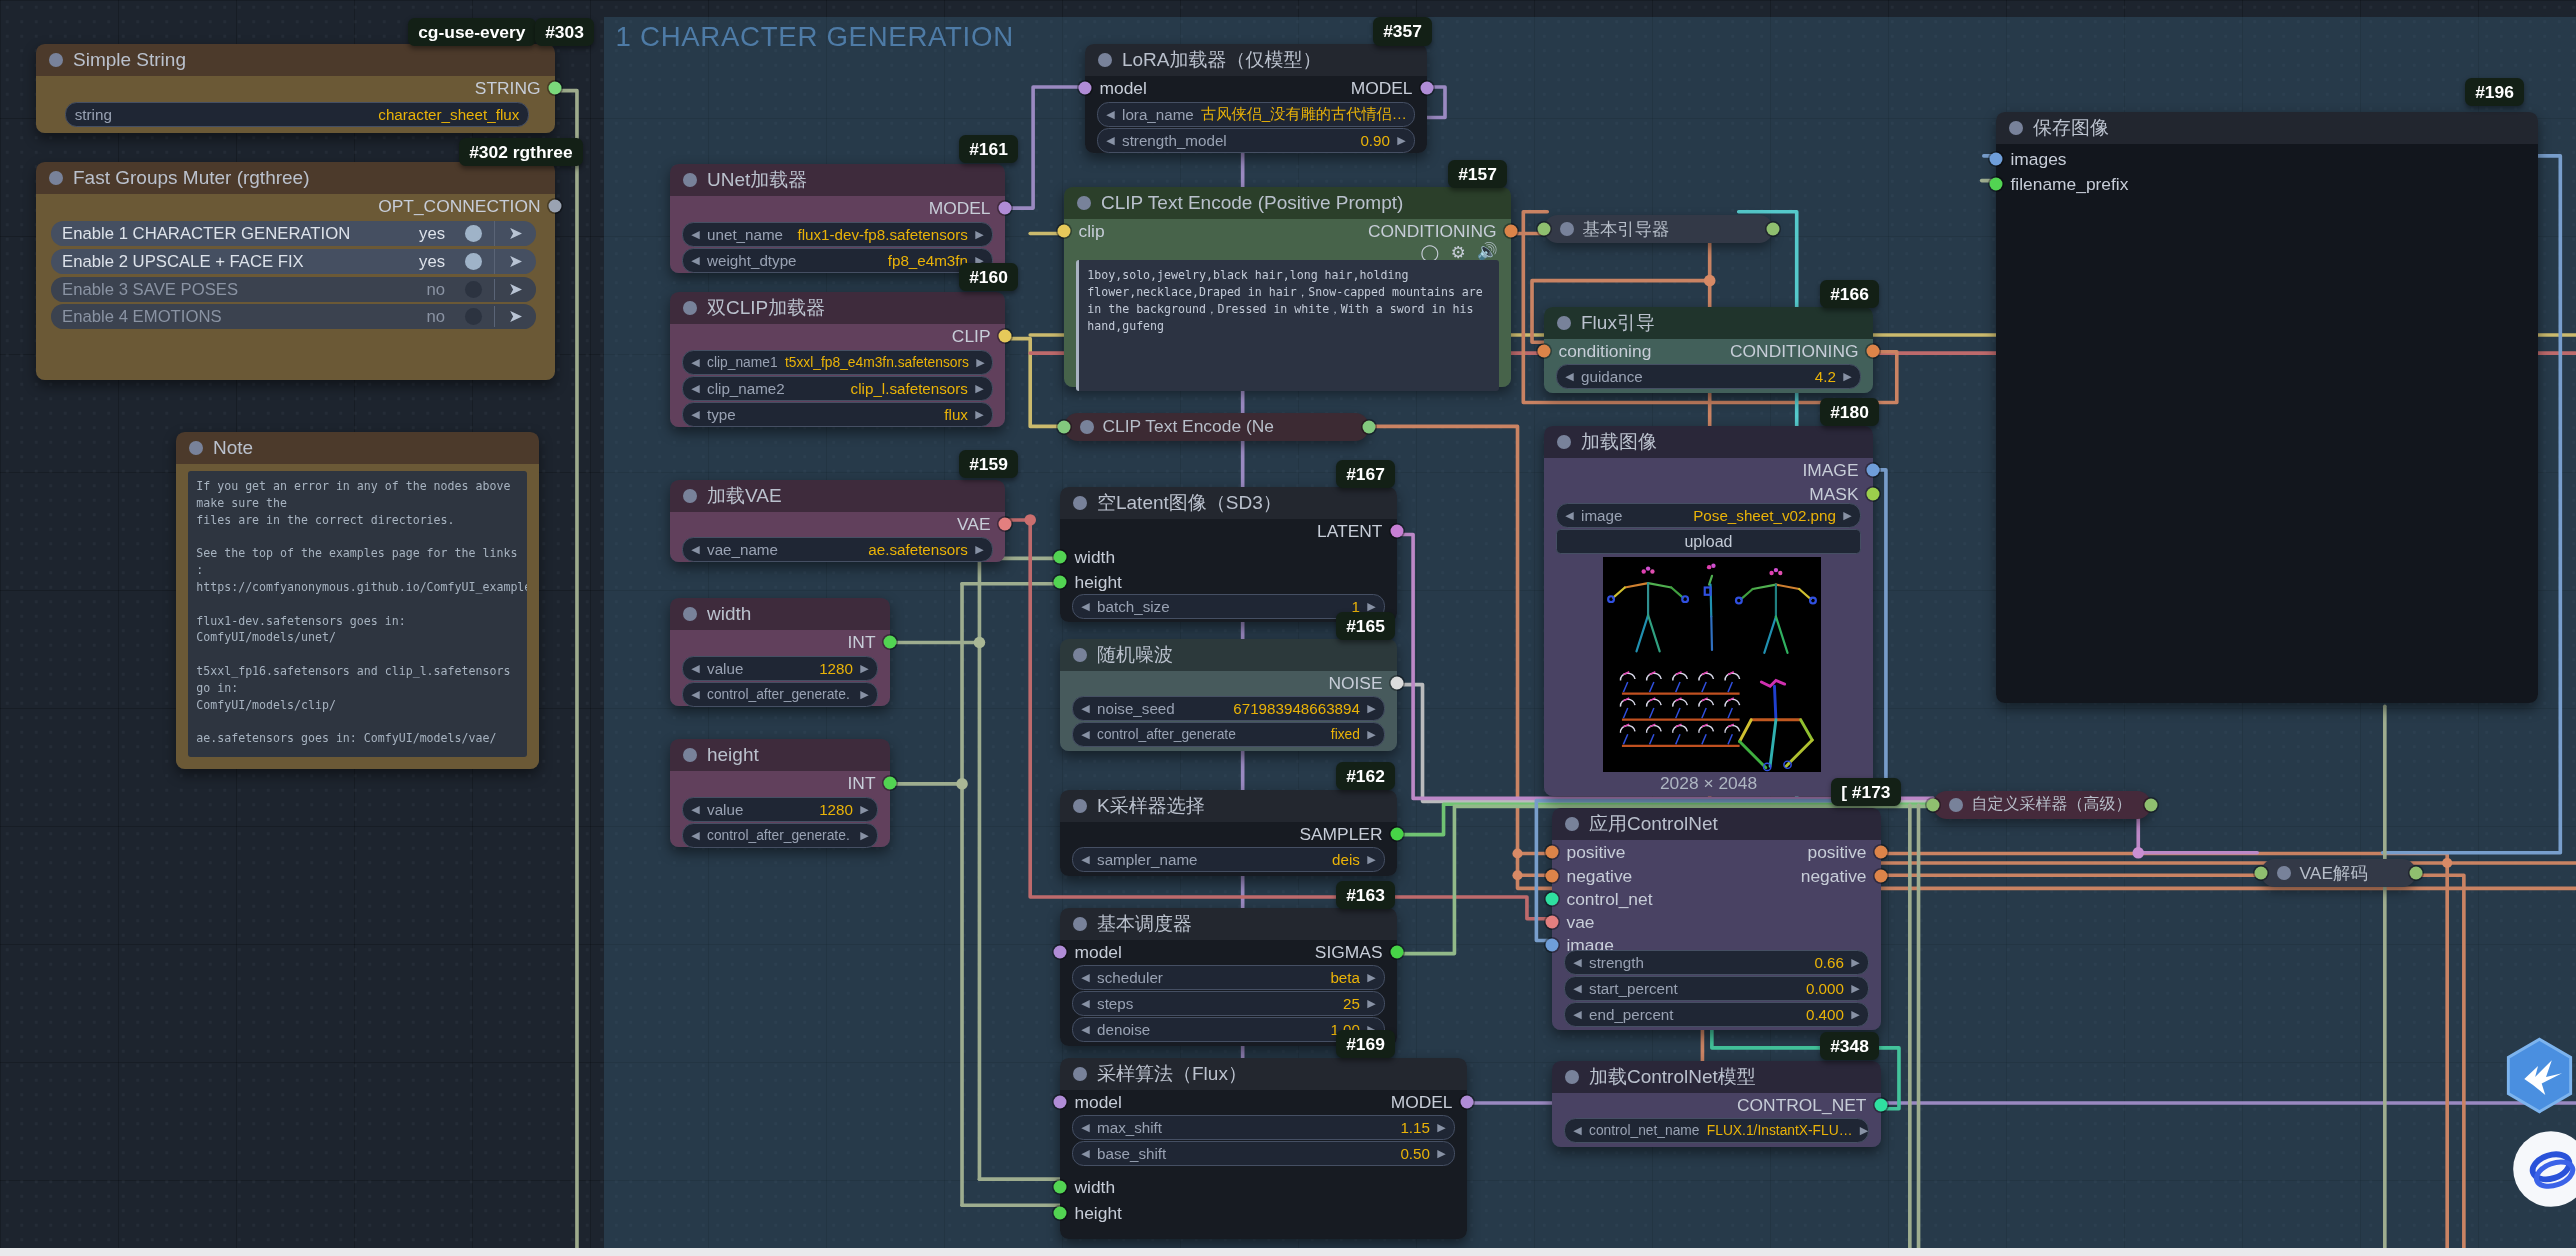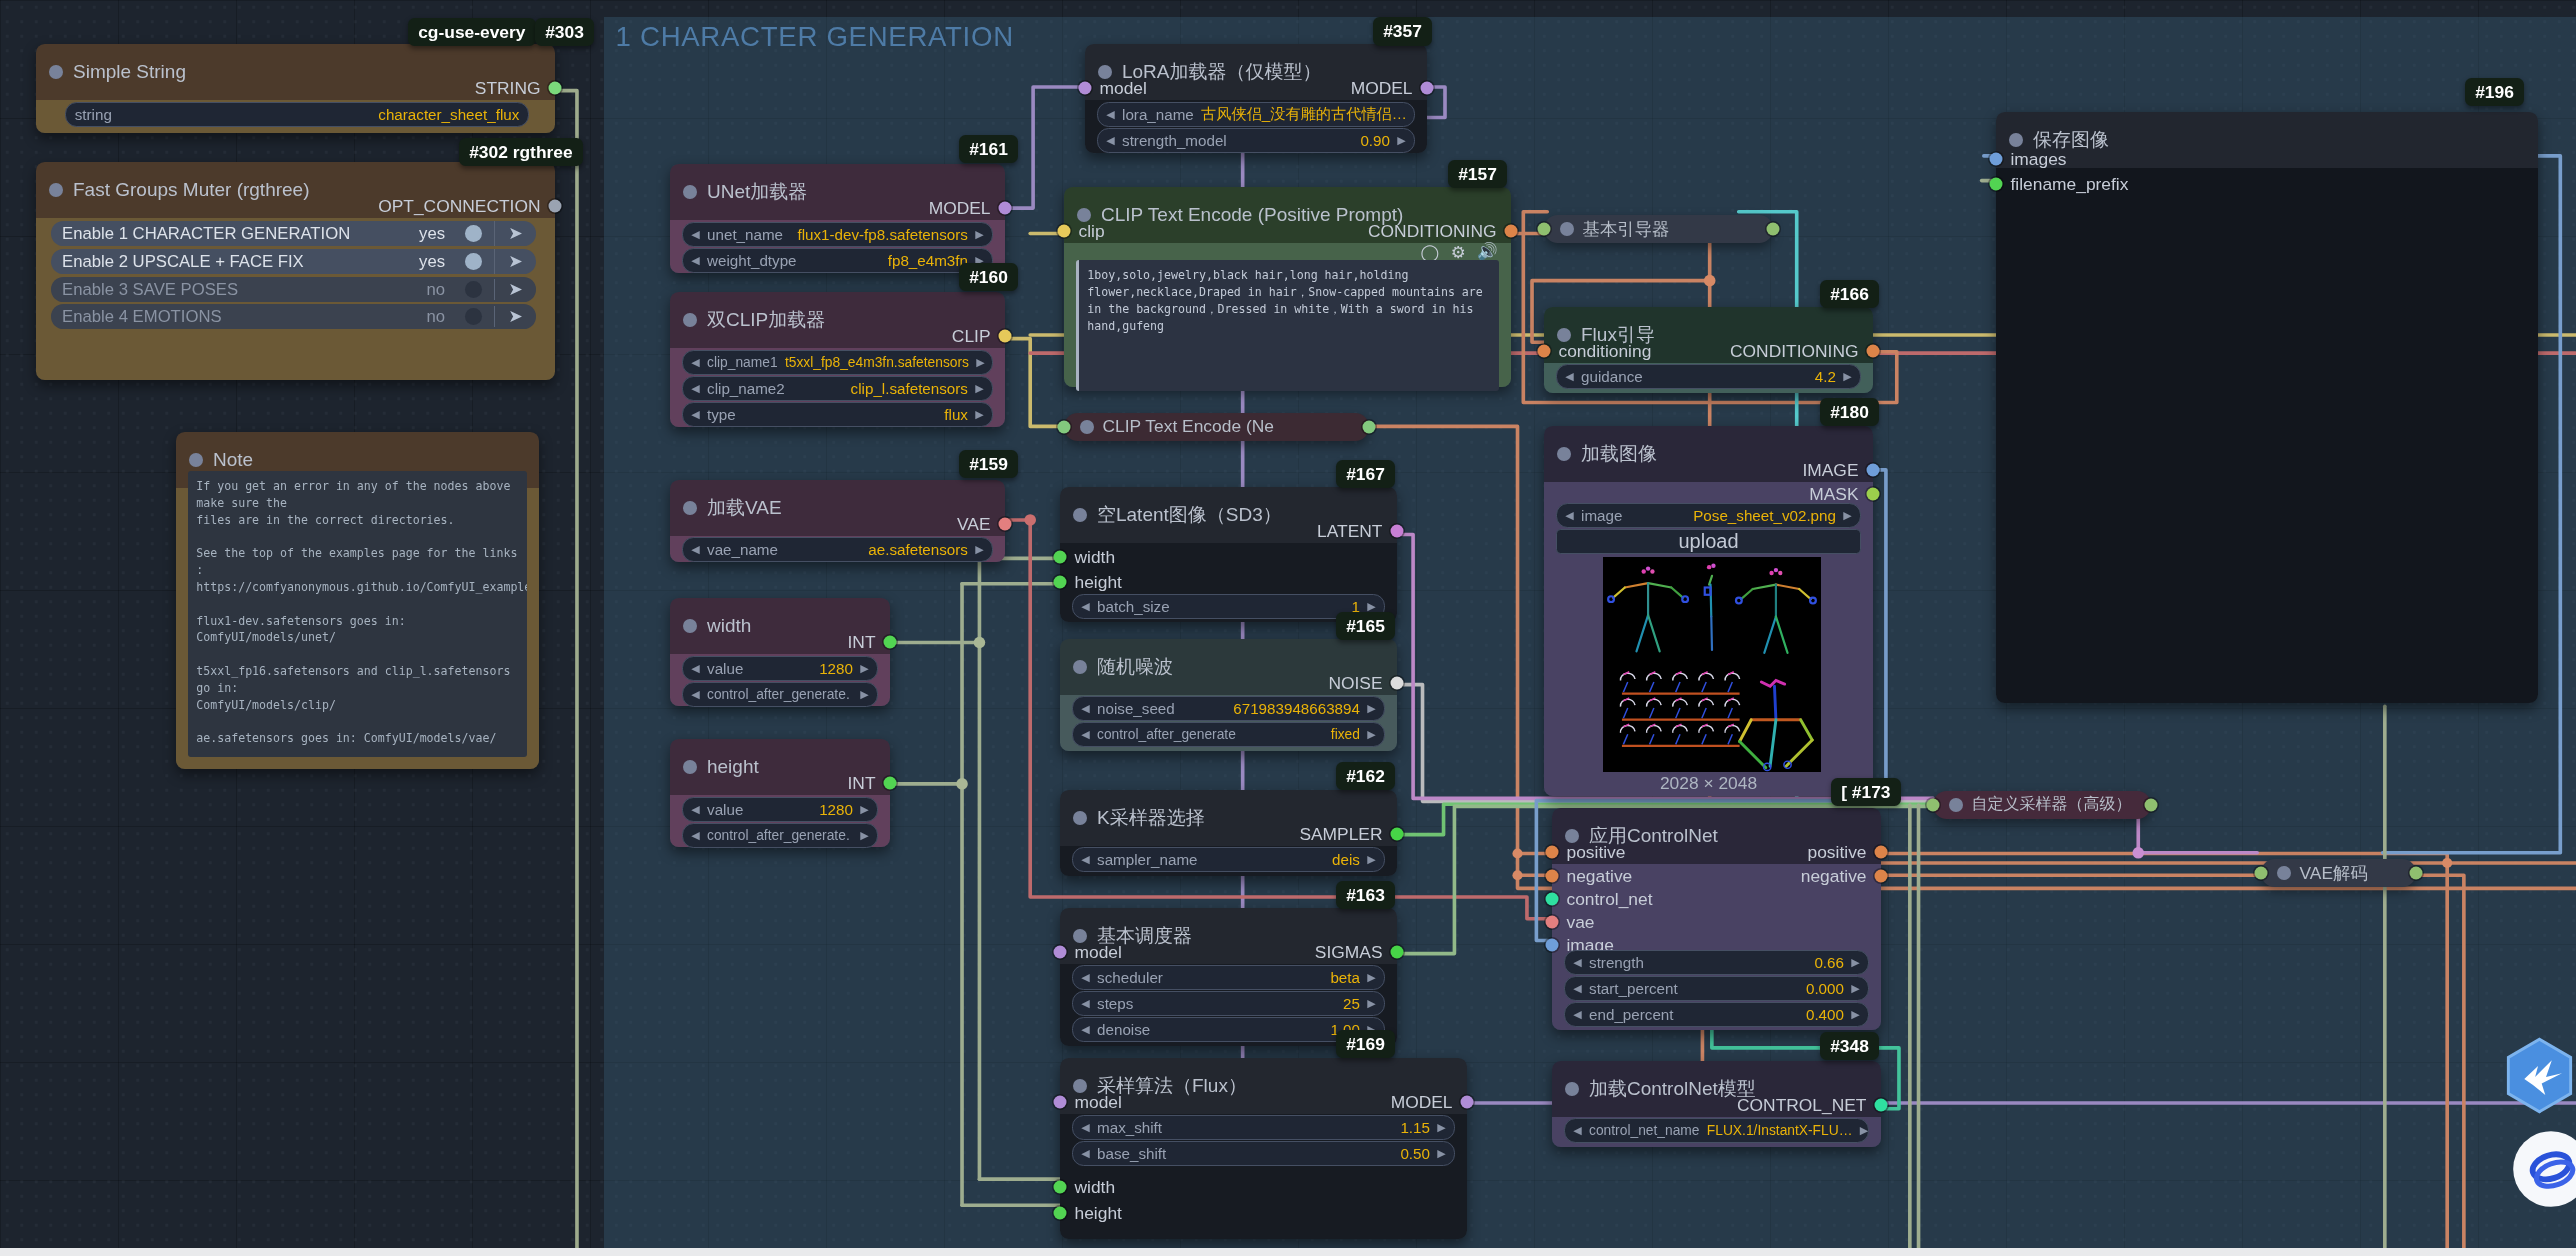--- a/index.html
+++ b/index.html
@@ -8,38 +8,38 @@
     background-image:
       radial-gradient(circle, rgba(170,185,205,.055) 1.5px, transparent 1.9px),
       linear-gradient(rgba(0,0,0,.20) 1.5px, transparent 1.5px),
       linear-gradient(90deg, rgba(0,0,0,.20) 1.5px, transparent 1.5px);
     background-size:14.5px 14.5px,118px 118px,118px 118px;
     font-family:"Liberation Sans",sans-serif;}
   .group{position:absolute;left:604px;top:16.7px;width:1972px;height:1240px;background:rgba(64,108,140,.30);z-index:0;}
   .group-title{position:absolute;left:11.6px;top:4.4px;font-size:27.6px;color:#4e7ba6;letter-spacing:0.7px;white-space:nowrap;}
   .wires{position:absolute;left:0;top:0;z-index:1;}
   .node{position:absolute;border-radius:8.7px;box-shadow:0 5.8px 13px rgba(0,0,0,.45);z-index:2;}
-  .nt{position:absolute;left:0;top:0;right:0;height:32px;border-radius:8.7px 8.7px 0 0;display:flex;align-items:center;gap:10.2px;padding:12px 13px;font-size:19px;color:#bac1cd;white-space:nowrap;overflow:hidden;}
+  .nt{position:absolute;left:0;top:0;right:0;height:32px;border-radius:8.7px 8.7px 0 0;display:flex;align-items:center;gap:10.2px;padding:0 13px;font-size:19px;color:#bac1cd;white-space:nowrap;overflow:hidden;}
   .td{width:13.8px;height:13.8px;border-radius:50%;background:#78829a;flex:0 0 auto;}
   .nb{position:absolute;left:0;right:0;top:32px;bottom:0;border-radius:0 0 8.7px 8.7px;}
   .row{position:absolute;left:0;right:0;height:22px;display:flex;align-items:center;padding:0 14.5px;font-size:17.4px;color:#c7cdd8;white-space:nowrap;}
   .row.out{justify-content:flex-end;}
   .mla{margin-left:auto;}
   .pdot{position:absolute;top:50%;width:13px;height:13px;border-radius:50%;transform:translate(-50%,-50%);box-shadow:0 0 0 1.5px rgba(0,0,0,.35);}
   .pdot.l{left:0;}.pdot.r{left:100%;}
   .pill{position:absolute;height:23px;background:#1f2634;border:0.7px solid #454f63;border-radius:11.6px;display:flex;align-items:center;gap:7.3px;padding:0 8.7px;font-size:15.2px;color:#99a2b3;overflow:hidden;white-space:nowrap;}
   .pill .wv{margin-left:auto;color:#eab308;}
   .pill .arr{font-size:11px;color:#8892a5;flex:0 0 auto;}
   .sm{font-size:13.8px;}
   .badge{position:absolute;background:#132016;color:#ffffff;font-weight:bold;font-size:17.4px;padding:3.6px 10.2px;border-radius:6.5px;white-space:nowrap;z-index:3;box-shadow:0 2.2px 5.8px rgba(0,0,0,.4);}
   .collapsed{position:absolute;height:27.6px;border-radius:13.8px;display:flex;align-items:center;gap:8.7px;padding:0 16px;font-size:17.4px;color:#b7bec9;box-shadow:0 4.4px 10.2px rgba(0,0,0,.4);white-space:nowrap;z-index:2;}
   .cdot{position:absolute;top:50%;width:13px;height:13px;border-radius:50%;transform:translate(-50%,-50%);box-shadow:0 0 0 1.5px rgba(0,0,0,.35);}
   .cdot.l{left:0;}.cdot.r{left:100%;}
   .ta{position:absolute;background:#2c3342;border-radius:2.9px;color:#c3cbd8;font-family:"DejaVu Sans Mono",monospace;font-size:11.6px;line-height:1.45;padding:7.3px 8.7px;white-space:pre-wrap;overflow:hidden;}
-  .btn{position:absolute;height:23px;background:#1f2634;border:0.7px solid #454f63;border-radius:4.4px;display:flex;align-items:center;justify-content:center;font-size:20px;color:#c3cad6;}
+  .btn{position:absolute;height:23px;background:#1f2634;border:0.7px solid #454f63;border-radius:4.4px;display:flex;align-items:center;justify-content:center;font-size:16px;color:#c3cad6;}
   .trow{position:absolute;height:25px;background:#454f61;border-radius:12.3px;display:flex;align-items:stretch;overflow:hidden;font-size:16.7px;color:#dde2ea;}
   .tmain{flex:1;display:flex;align-items:center;gap:20px;padding:0 11.6px;}
   .tknob{width:17.4px;height:17.4px;border-radius:50%;background:#9fb3c8;flex:0 0 auto;}
   .tarrow{width:41px;border-left:1.5px solid #5a6476;display:flex;align-items:center;justify-content:center;color:#b9c4d4;font-size:17.4px;}
   .trow.off{background:#3b424f;color:#8a93a3;align-items:center;}
   .trow.off .tknob{background:#2c3340;}
   .c-brown .nt{background:#4c3a2b;}  .c-brown .nb{background:#6b5936;}
   .c-purple .nt{background:#3e2b3c;} .c-purple .nb{background:#61405c;}
   .c-dark .nt{background:#23272f;}   .c-dark .nb{background:#171b22;}
   .c-green .nt{background:#2b3f2a;}  .c-green .nb{background:#47634a;}

